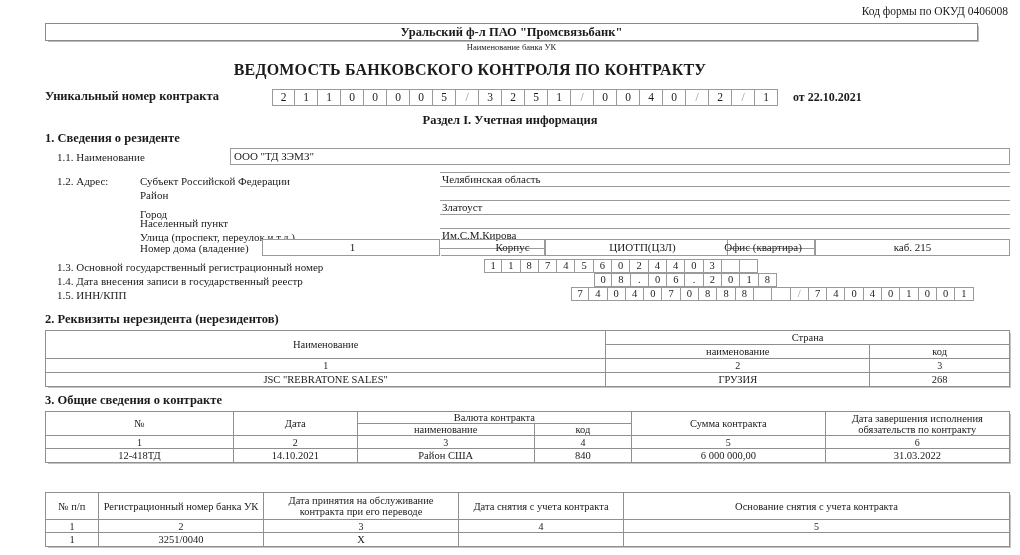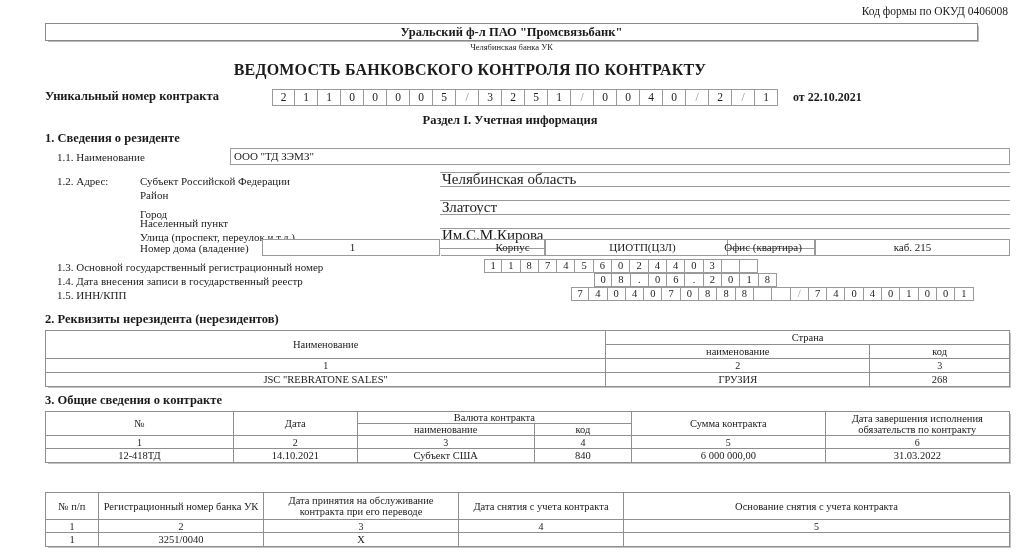--- a/index.html
+++ b/index.html
@@ -125,21 +125,21 @@
 
   
   #l12 { left: 57px; top: 175px; }
   .addr-lbl { left: 140px; font-size: 11px; }
   .addr-val {
     left: 440px; width: 570px;
     border-bottom: 1px solid #9a9a9a;
     border-top: 1px solid #9a9a9a;
     box-sizing: border-box;
     height: 21px;
-    font-size: 15px;
+    font-size: 11px;
     line-height: 12px;
     padding-left: 2px;
     background: #fff;
     white-space: nowrap;
     overflow: hidden;
   }
   
   #house-lbl { left: 140px; top: 242px; font-size: 11px; }
   #house-val {
     left: 262px; top: 239px; width: 178px; height: 17px;
@@ -194,21 +194,21 @@
 </head>
 <body>
 
 <div class="page">
 
   <div class="abs okud">Код формы по ОКУД 0406008</div>
 
   <div class="abs bankbox">
     <div class="txt">Уральский ф-л  ПАО "Промсвязьбанк"</div>
   </div>
-  <div class="abs bankcap">Челябинская банка УК</div>
+  <div class="abs bankcap">Наименование банка УК</div>
 
   <div class="abs doctitle">ВЕДОМОСТЬ БАНКОВСКОГО КОНТРОЛЯ ПО КОНТРАКТУ</div>
 
   <div class="abs unum-label">Уникальный номер контракта</div>
   <div class="cellrow unum-cells" id="unum-cells">
       <div class="c">2</div>
       <div class="c">1</div>
       <div class="c">1</div>
       <div class="c">0</div>
       <div class="c">0</div>
@@ -363,21 +363,21 @@
       <td>1</td>
       <td>2</td>
       <td>3</td>
       <td>4</td>
       <td>5</td>
       <td>6</td>
     </tr>
     <tr class="datarow">
       <td>12-418ТД</td>
       <td>14.10.2021</td>
-      <td>Субъект США</td>
+      <td>Район США</td>
       <td>840</td>
       <td>6 000 000,00</td>
       <td>31.03.2022</td>
     </tr>
   </tbody>
     </table>
 
   <table class="grid shadow-t" id="t4">
     <tbody>
         <tr>

